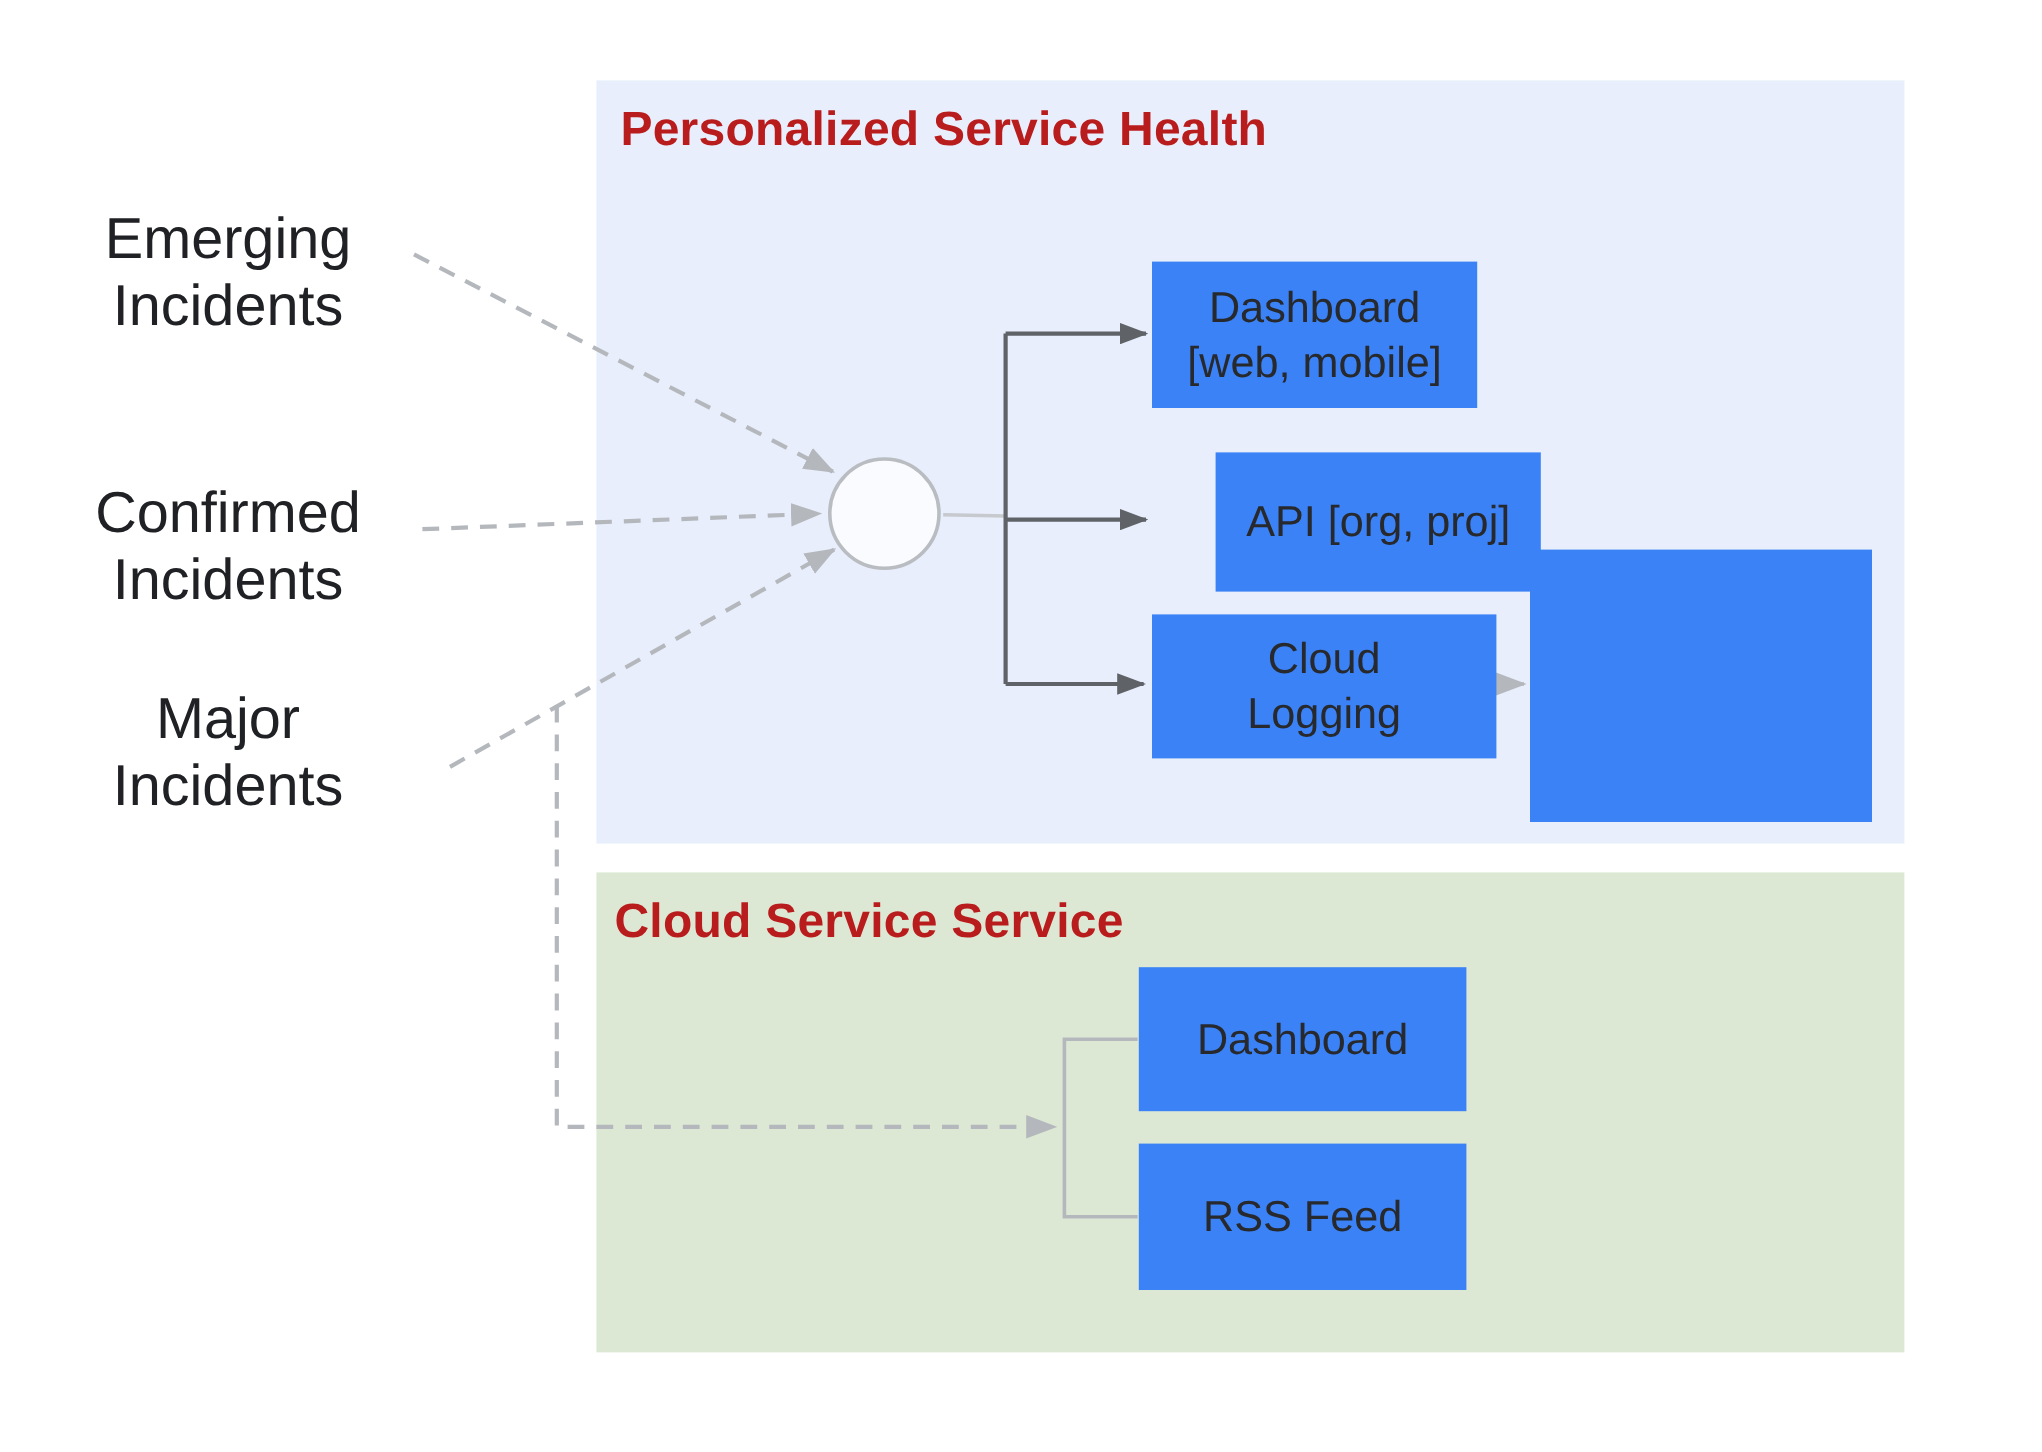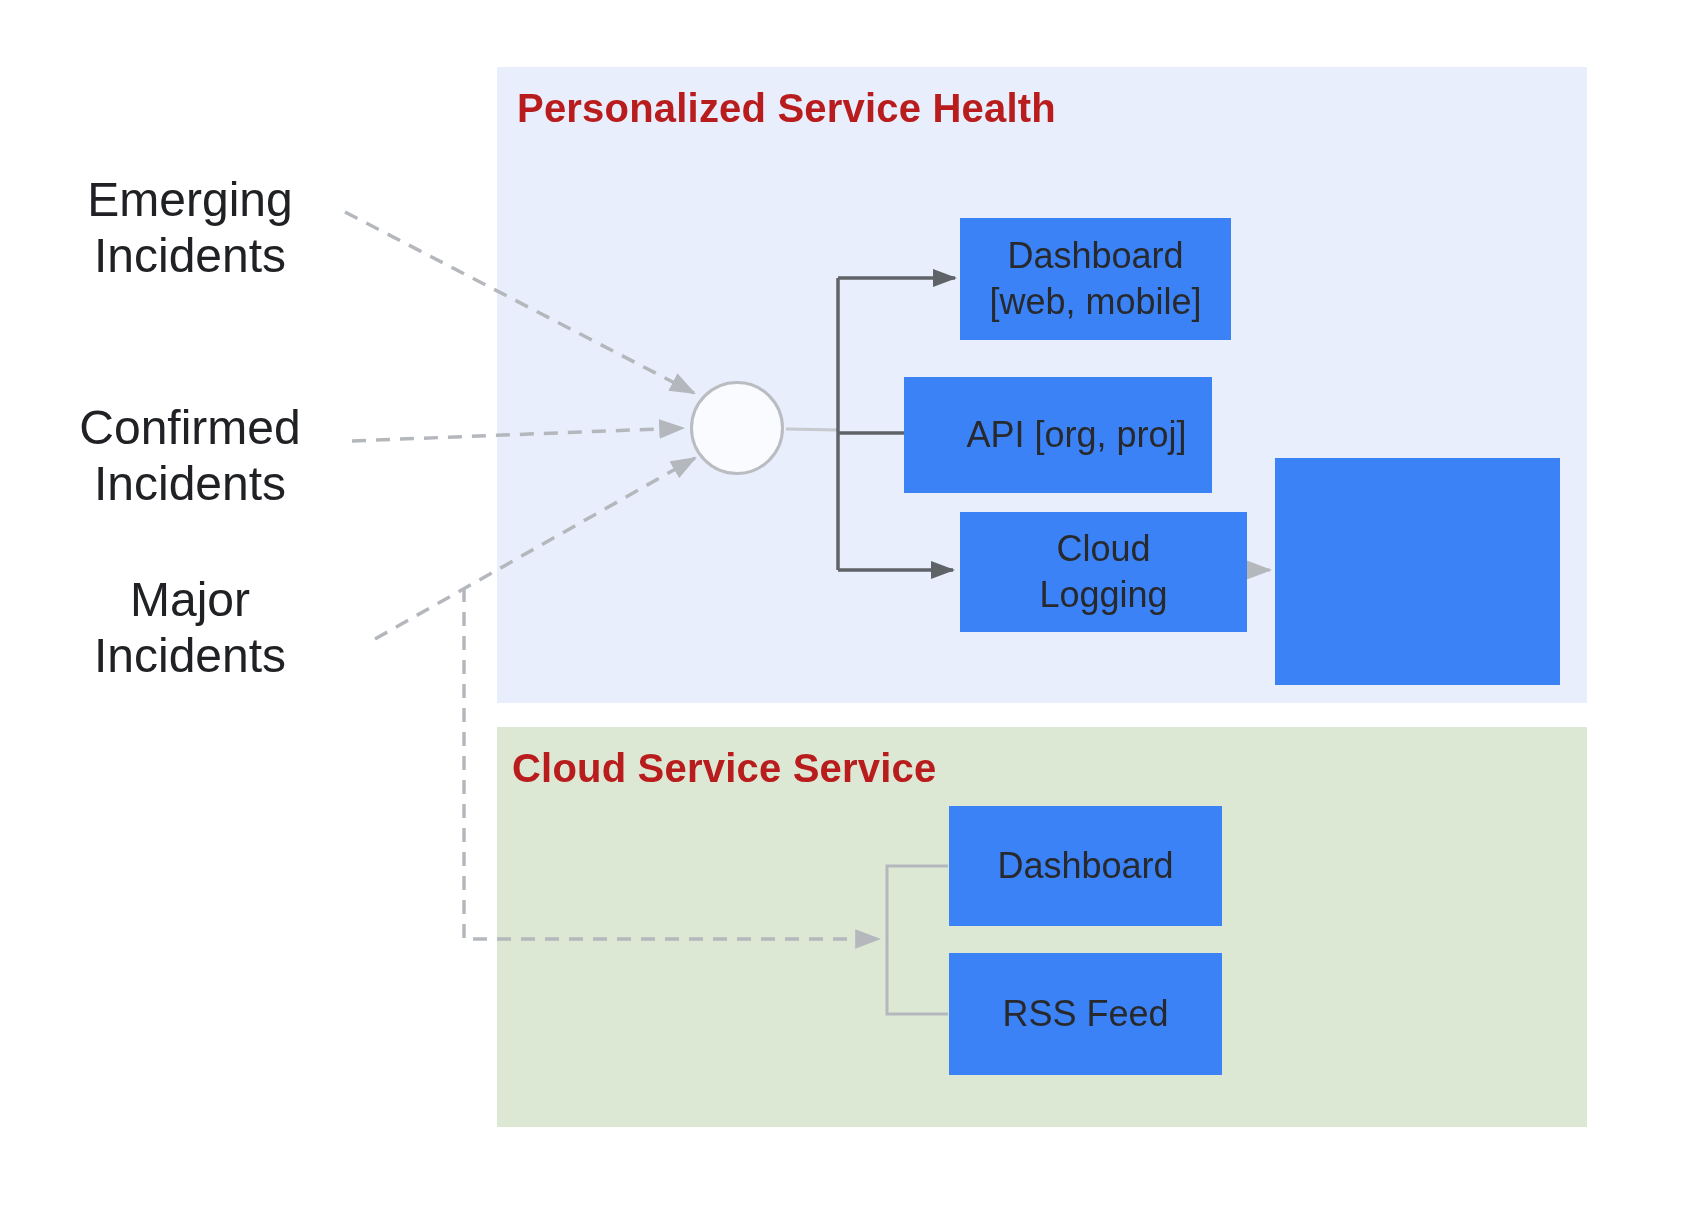--- a/index.html
+++ b/index.html
@@ -26,21 +26,21 @@
   .node-circle{
     position:absolute;left:690px;top:381px;width:94px;height:94px;
     border-radius:50%;background:#fafbfe;border:3px solid #b9bdc2;box-sizing:border-box;
   }
   .white-box{
     position:absolute;background:#3b82f6;display:flex;flex-direction:column;
     align-items:center;justify-content:center;text-align:center;
     color:#27292c;font-size:36px;line-height:46px;white-space:pre-line;
   }
   .box-dashboard{left:960px;top:218px;width:271px;height:122px;}
-  .box-api{left:904px;top:377px;width:271px;height:116px;padding-left:37px;}
+  .box-api{left:1013px;top:377px;width:271px;height:116px;}
   .box-cloudlogging{left:960px;top:512px;width:287px;height:120px;}
   .box-notifications{left:1275px;top:458px;width:285px;height:227px;}
   .box-g-dashboard{left:949px;top:806px;width:273px;height:120px;}
   .box-g-rss{left:949px;top:953px;width:273px;height:122px;}
   .notif-title{font-size:36px;line-height:48px;color:#27292c;}
   .notif-sub{font-size:29px;line-height:39px;color:#2b2d30;white-space:pre-line;}
   svg.connectors{position:absolute;left:0;top:0;width:1702px;height:1210px;pointer-events:none;}
 </style>
 </head>
 <body>

